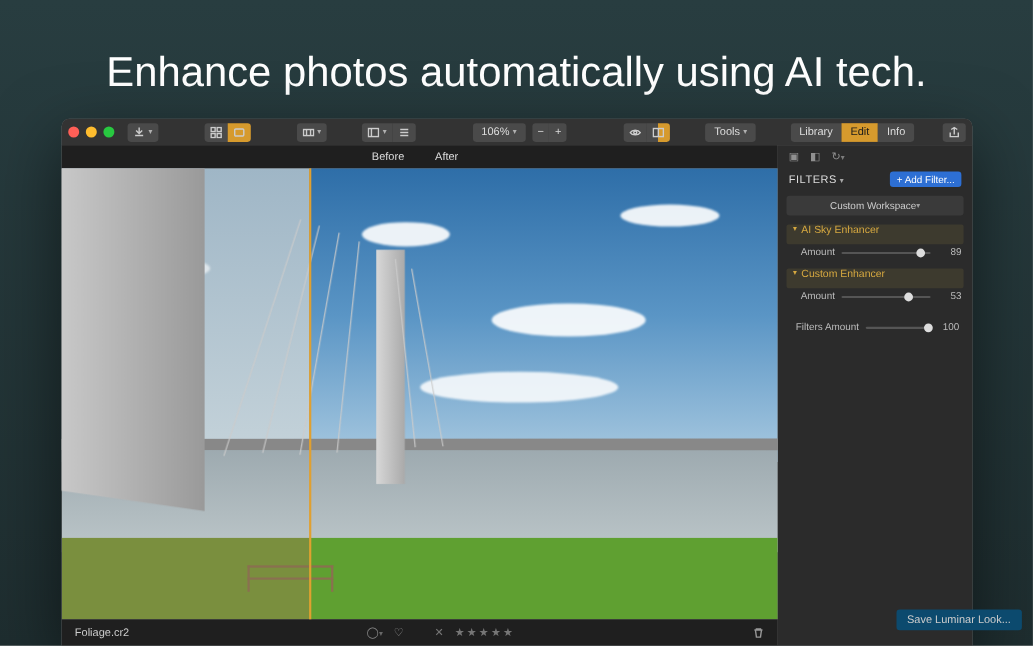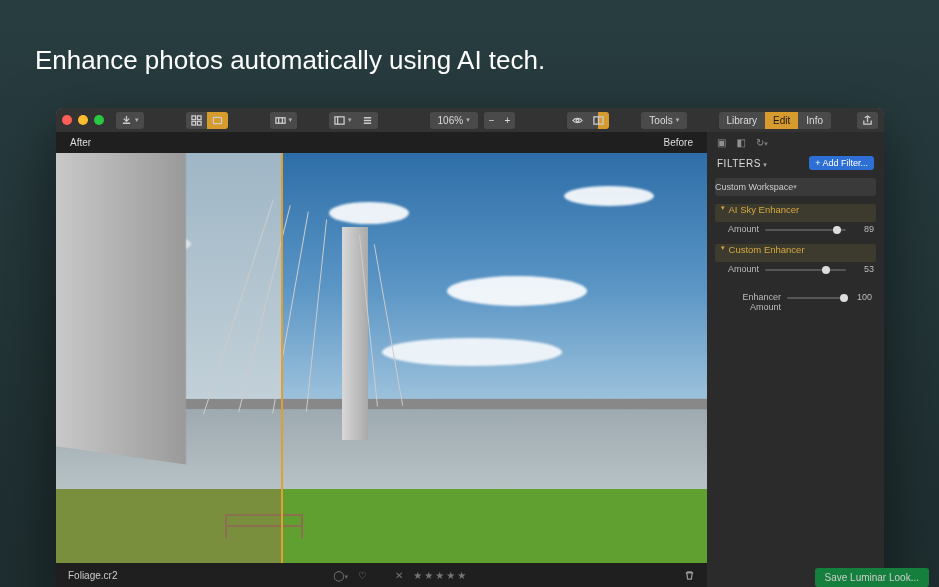--- a/index.html
+++ b/index.html
@@ -5,21 +5,21 @@
   * { box-sizing: border-box; margin: 0; padding: 0; }
   body {
     width: 939px; height: 587px;
     background: linear-gradient(180deg, #283d40 0%, #1e2d2f 100%);
     font-family: -apple-system, "Helvetica Neue", Arial, sans-serif;
     overflow: hidden;
     position: relative;
   }
   .hero-title {
     position: absolute; top: 45px; left: 0; right: 0;
-    text-align: left; color: #fff; font-size: 26px; font-weight: 400; margin-left: 35px;
+    text-align: center; color: #fff; font-size: 38px; font-weight: 400;
   }
 
   .window {
     position: absolute; left: 56px; top: 108px; width: 828px; height: 479px;
     background: #737373; border-radius: 7px 7px 0 0; overflow: hidden;
     box-shadow: 0 20px 60px rgba(0,0,0,.5);
     display: flex; flex-direction: column;
     color: #c8c8c8;
   }
 
@@ -98,21 +98,21 @@
   .panel-head {
     height:22px; display:flex; align-items:center; padding:0 10px; gap:6px;
   }
   .panel-head .title { font-size:10px; letter-spacing:.5px; color:#ddd;}
   .add-filter {
     margin-left:auto; background:#2d6fd4; color:#fff; border-radius:3px;
     padding:2px 6px; font-size:9px;
   }
   .workspace {
     margin:4px 8px; height:18px; background:#3a3a3a; border-radius:3px;
-    display:flex; align-items:center; font-size:9px; color:#ccc; gap:0;
+    display:flex; align-items:center; justify-content:center; font-size:9px; color:#ccc; gap:0;
   }
 
   .filter-block { margin:4px 8px 0; }
   .filter-head {
     background:#3d3a2e; color:#d6a840; height:18px; border-radius:2px;
     display:flex; align-items:flex-start; padding:0 6px; gap:4px; font-size:9.5px;
   }
   .filter-head .tri { font-size:7px;}
   .slider-row {
     display:flex; align-items:flex-start; height:18px; padding:2px 2px 0; gap:6px;
@@ -122,21 +122,21 @@
   .slider-row .val { width:22px; text-align:right;}
   .slider {
     flex:1; height:12px; position:relative;
   }
   .slider .track { position:absolute; left:0; right:0; top:50%; height:2px; background:#555; transform:translateY(-50%); border-radius:1px;}
   .slider .track.hue { background:linear-gradient(90deg,#a04040,#a0a040,#40a040,#40a0a0,#4040a0,#a040a0);}
   .slider .thumb { position:absolute; top:50%; width:8px; height:8px; background:#ddd; border-radius:50%; transform:translate(-50%,-50%);}
   .filters-amount { margin:10px 10px 0;}
 
   .save-look {
-    position:absolute; right:10px; bottom:0; background:#15803d; color:#ccc;
+    position:absolute; right:10px; bottom:14px; background:#0c4a6e; color:#ccc;
     font-size:10px; padding:4px 10px; border-radius:3px;
   }
 </style>
 </head>
 <body>
 
 <div class="hero-title">Enhance photos automatically using AI tech.</div>
 
 <div class="window">
 
@@ -247,22 +247,22 @@
     <div class="tb-btn narrow">
       <svg class="ico" viewBox="0 0 12 12">
           <path d="M6 8V1M3 3l3-2 3 2M2 6v4h8V6"></path>
         </svg>
     </div>
   </div>
 
   <div class="body">
     <div class="canvas-col">
       <div class="compare-bar">
+        <div class="half before">Before</div>
         <div class="half after">After</div>
-        <div class="half before">Before</div>
       </div>
 
       <div class="canvas">
         <div class="sky-before"></div>
         <div class="sky-after"></div>
         <div class="cloud" style="left:42%;top:12%;width:80px;height:22px;"></div>
         <div class="cloud" style="left:60%;top:30%;width:140px;height:30px;"></div>
         <div class="cloud" style="left:78%;top:8%;width:90px;height:20px;"></div>
         <div class="cloud" style="left:50%;top:45%;width:180px;height:28px;opacity:.85"></div>
         <div class="cloud" style="left:10%;top:20%;width:70px;height:18px;opacity:.6"></div>
@@ -341,21 +341,21 @@
           <span class="lbl">Amount</span>
           <div class="slider">
             <div class="track"></div>
               <div class="thumb" style="left:75%"></div>
           </div>
           <span class="val">53</span>
         </div>
       </div>
 
       <div class="slider-row filters-amount">
-        <span class="lbl" style="width:62px">Enhancer Amount</span>
+        <span class="lbl" style="width:62px">Filters Amount</span>
         <div class="slider">
           <div class="track"></div>
             <div class="thumb" style="left:100%"></div>
         </div>
         <span class="val">100</span>
       </div>
 
     </div>
   </div>
 </div>

